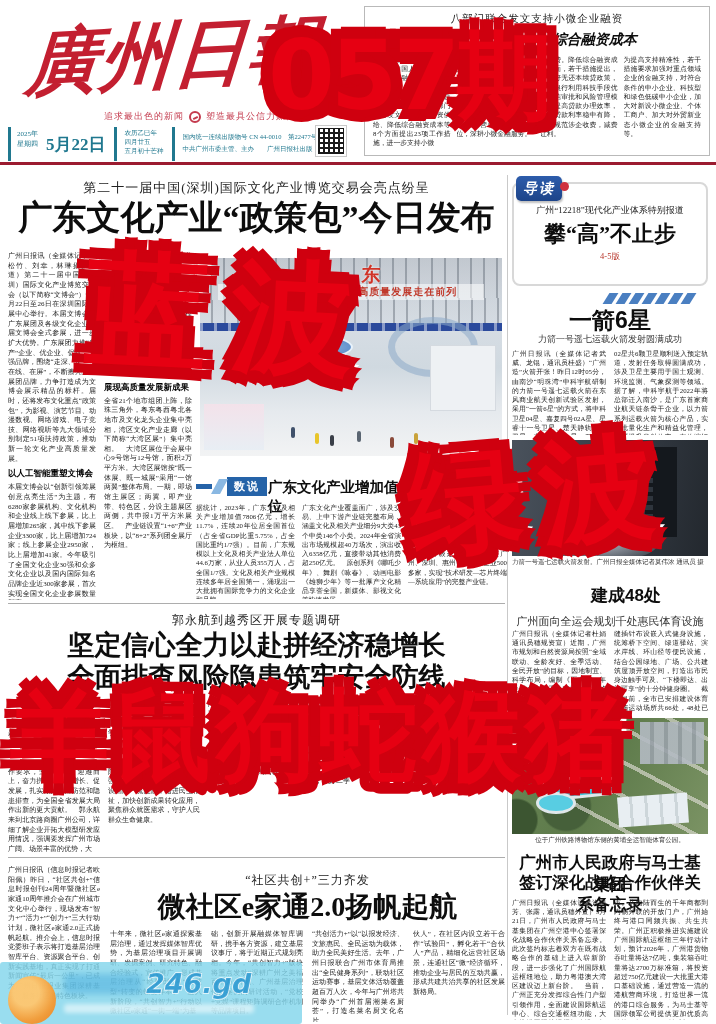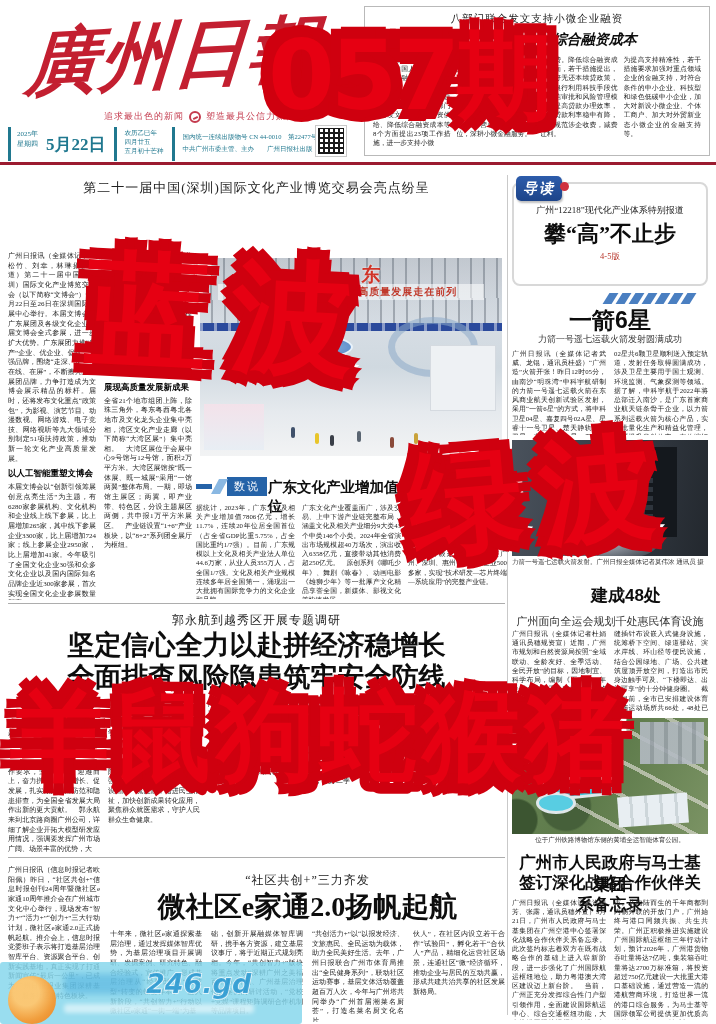--- a/index.html
+++ b/index.html
@@ -33,21 +33,21 @@
     position:absolute; z-index:50; font-family:"DejaVu Sans","Liberation Sans",sans-serif;
     font-weight:900; color:#e60012; line-height:1; white-space:nowrap;
     -webkit-text-stroke:8px #ffffff; paint-order:stroke fill;
     text-shadow:
       -10px -10px 0 #cf000f, 10px -10px 0 #cf000f, -10px 10px 0 #cf000f, 10px 10px 0 #cf000f,
       -12px 0 0 #cf000f, 12px 0 0 #cf000f, 0 -12px 0 #cf000f, 0 12px 0 #cf000f;
   }
   
   .lbl-dash { width:16px; height:5px; background:#2563a8; }
   .lbl-stripe { width:9px; height:15px; background:#8ab8e2; transform:skewX(-28deg); }
-  .lbl-box { background:#2563a8; color:#fff; font-weight:normal; font-size:11px;
+  .lbl-box { background:#2563a8; color:#fff; font-weight:bold; font-size:11px;
              padding:2px 7px; font-family:"Liberation Sans",sans-serif; letter-spacing:2px;}
   
   #daodu-box { border:2px solid #d8d8d8; border-radius:8px; background:#fff; }
   #daodu-ribbon { background:linear-gradient(#2d5cab,#1d4489); color:#fff; border-radius:5px;
                   font-style:italic; font-weight:bold; font-size:14px; text-align:center;
                   line-height:25px; letter-spacing:2px; box-shadow:1px 2px 2px rgba(0,0,0,.25); }
   .seal { width:9px; height:9px; background:#d0303e; border-radius:50%; }
   .stripe7 { width:9px; height:11px; background:#4a7fc1; transform:skewX(-32deg); display:inline-block; margin-left:4px; }
   
   .photo { overflow:hidden; position:absolute; }
@@ -147,20 +147,21 @@
     <div class="center hl" style="font-size:14px; margin-top:5px;font-style:italic;">增加融资供给 降低综合融资成本</div>
     <div class="colrow" style="gap:6px; margin-top:6px;">
       <div class="bt-s" style="width:79px; height:92px;">据新华社电（记者吴雨）近日，中国人民银行、科技部、金融监管总局、中国证监会、国家发展改革委、财政部、市场监管总局、国家统计局等八部门联合发文，从增加融资供给、降低综合融资成本等8个方面提出23项工作措施，进一步支持小微</div>
       <div class="bt-s" style="width:79px; height:92px;">企业融资。措施提出，加大增信支持力度，发挥政府性融资担保体系作用，支持小微企业以应收账款、知识产权等开展质押融资，引导金融机构加大首贷、续贷、信用贷投放，民营银行要坚守定位，深耕小微金融服务。</div>
       <div class="bt-s" style="width:79px; height:92px;">见收费。降低综合融资成本方面，若干措施提出，落实好无还本续贷政策，指导银行利用科技手段优化授信审批和风险管理模型，提高贷款办理效率，推动贷款利率稳中有降，切实规范涉企收费，减费让利。</div>
       <div class="bt-s" style="width:79px; height:92px;">为提高支持精准性，若干措施要求加强对重点领域企业的金融支持，对符合条件的中小企业、科技型和绿色低碳中小企业，加大对新设小微企业、个体工商户、加大对外贸新业态小微企业的金融支持等。</div>
     </div>
   </div>
 
   <div class="abs center kicker" style="left:8px; top:179px; width:497px; font-size:13px;">第二十一届中国(深圳)国际文化产业博览交易会亮点纷呈</div>
+  <div class="abs center hl" style="left:4px; top:195px; width:505px; font-size:34px; letter-spacing:0px; font-weight:900;">广东文化产业“政策包”今日发布</div>
 
   <div class="abs" style="left:8px; top:252px; width:88px; height:348px; overflow:hidden;">
     <div class="bt">广州日报讯（全媒体记者卜松竹、刘幸，林琳摄影报道）第二十一届中国（深圳）国际文化产业博览交易会（以下简称“文博会”）于5月22日至26日在深圳国际会展中心举行。本届文博会，广东展团及各级文化企业上届文博会全式参展，进一步扩大优势。广东展团力推“粤产”企业、优企业、促现代、强品牌，围绕“走深、走实、在线、在屏”，不断擦亮广东展团品牌，力争打造成为文博会展示精品的标杆。届时，还将发布文化重点“政策包”，为影视、演艺节目、动漫数视、网络游戏、电子竞技、网络视听等九大领域分别制定51项扶持政策，推动新一轮文化产业高质量发展。</div>
     <div class="subhead">以人工智能重塑文博会</div>
     <div class="bt">本届文博会以“创新引领筹展 创意点亮生活”为主题，有6280家参展机构、文化机构和企业线上线下参展，比上届增加265家，其中线下参展企业3300家，比上届增加724家；线上参展企业2950家，比上届增加41家。今年吸引了全国文化企业30强和众多文化企业以及国内国际知名品牌企业近300家参展，首次实现全国文化企业参展数量新高。</div>
   </div>
   <div class="abs" style="left:104px; top:252px; width:88px; height:348px; overflow:hidden;">
     <div class="bt">60多家增加到70多家，覆盖全球近百个国家和地区，全球合作机构数量创历史之最。　本届文博会以人工智能重塑展会，重点办好博览交易与交流活动，呈现更多人工智能新成果，涵盖大模型、智能硬件、数字创意等，推动五千年文明与前沿科技相遇，精彩纷呈，AI机器人导览、数字人讲解等新模式新应用，让文博会更富科技感。</div>
     <div class="subhead">展现高质量发展新成果</div>
     <div class="bt">全省21个地市组团上阵，除珠三角外，粤东粤西粤北各地市及文化龙头企业集中亮相，湾区文化产业走廊（以下简称“大湾区展”）集中亮相。　大湾区展位于会展中心9号馆与12号馆，面积2万平方米。大湾区展馆按“既一体展、既一城展”采用“一馆两翼”整体布局。一期，即场馆主展区；两翼，即产业带、特色区，分设主题展区两侧，共申报1万平方米展区。　产业链设置“1+6”产业板块，以“8+2”系列团全展厅为枢纽。</div>

